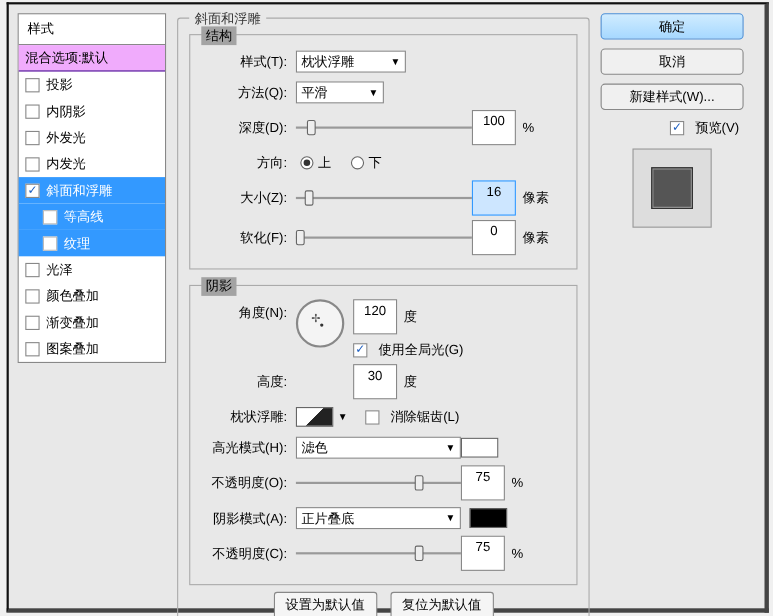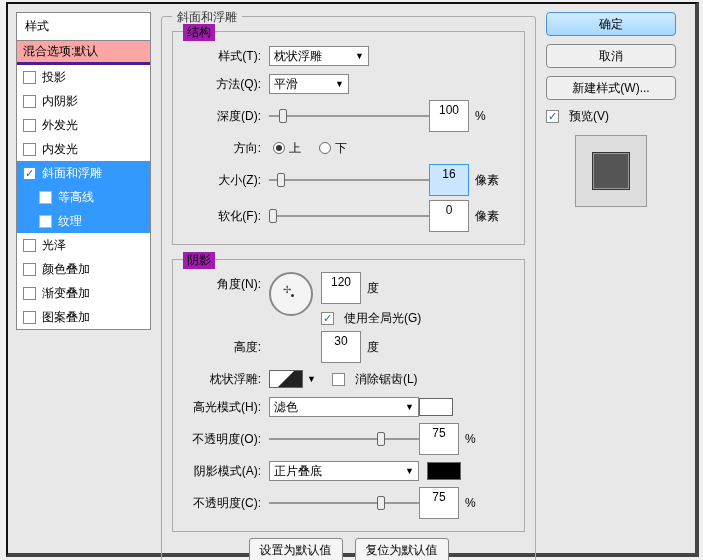--- a/index.html
+++ b/index.html
@@ -7,32 +7,32 @@
 .dialog { position: absolute; left: 6px; top: 2px; width: 693px; height: 555px; background: #e8e8e8; border: 2px solid #111; border-right: 4px solid #444; border-bottom: 4px solid #444; padding: 8px; display: flex; gap: 10px; }
 .col-left { width: 135px; }
 .col-mid { width: 375px; }
 .col-right { width: 130px; }
 
 
 .styles-box { border: 1px solid #888; background: #fff; width: 135px; }
 .styles-header { padding: 5px 8px; border-bottom: 1px solid #888; }
 .styles-list { }
 .style-row { display: flex; align-items: center; height: 24px; padding: 0 6px; cursor: pointer; }
-.style-row.hdr { background: #fca5a5; border-bottom: 3px solid #4c1d95; }
+.style-row.hdr { background: #f0abfc; border-bottom: 1px solid #4c1d95; }
 .style-row.selected { background: #3399ff; color: #fff; }
 .style-row.sub { padding-left: 22px; }
 .cb { width: 13px; height: 13px; border: 1px solid #888; background: #fff; margin-right: 6px; display: inline-flex; align-items: center; justify-content: center; }
 .cb.checked::after { content: "✓"; font-size: 11px; color: #2060c0; line-height: 1; }
 .cb.greyed { border-color: #bbb; }
 
 
 .fieldset { border: 1px solid #aaa; border-radius: 3px; margin: 4px 0 10px 0; padding: 10px 10px 6px 10px; position: relative; }
 .legend { position: absolute; top: -8px; left: 10px; background: #e8e8e8; padding: 0 5px; color: #333; }
 .sub-fieldset { border: 1px solid #aaa; margin-top: 4px; padding: 8px; position: relative; }
-.sub-legend { position: absolute; top: -8px; left: 10px; background: #a21caf; padding: 0 4px; }
+.sub-legend { position: absolute; top: -8px; left: 10px; background: #a3a3a3; padding: 0 4px; }
 .frow { display: flex; align-items: center; margin: 4px 0; min-height: 24px; }
 .flabel { width: 80px; text-align: right; margin-right: 8px; }
 .select { border: 1px solid #888; background: #fff; height: 20px; padding: 0 4px; display: inline-flex; align-items: center; justify-content: space-between; cursor: pointer; gap: 28px; }
 .select .arrow { font-size: 9px; margin-left: 4px; }
 .slider { position: relative; height: 18px; display: inline-block; }
 .slider .track { position: absolute; top: 8px; left: 0; right: 0; height: 2px; background: #999; }
 .slider .thumb { position: absolute; top: 2px; width: 8px; height: 14px; background: #eee; border: 1px solid #666; border-radius: 2px; cursor: pointer; }
 .numbox { width: 40px; height: 32px; border: 1px solid #888; background: #fff; text-align: center; line-height: 18px; }
 .numbox.hl { border: 1px solid #3399ff; background: #cde6ff; }
 .unit { margin-left: 6px; }
@@ -42,21 +42,21 @@
 .angle-dial .dot { position: absolute; top: 20px; left: 20px; width: 3px; height: 3px; background: #333; border-radius: 50%; }
 .angle-dial .cross { position: absolute; top: 10px; left: 12px; font-size: 10px; color: #555; }
 .swatch { width: 34px; height: 18px; border: 1px solid #666; display: inline-block; }
 .swatch.gradient { background: linear-gradient(135deg, #fff 0%, #fff 49%, #222 51%, #222 100%); }
 .btn { border: 1px solid #888; background: #f5f5f5; padding: 3px 10px; border-radius: 3px; cursor: pointer; text-align: center; }
 .btn-row { display: flex; justify-content: center; gap: 12px; margin-top: 6px; }
 
 
 .rbtn { border: 1px solid #888; border-radius: 4px; height: 24px; display: flex; align-items: center; justify-content: center; margin-bottom: 8px; cursor: pointer; background: #f0f0f0; }
 .rbtn.primary { background: linear-gradient(#d0ecff, #a6d8ff); border: 1px solid #4a90d9; }
-.preview-cb { display: flex; align-items: center; justify-content: flex-start; margin: 6px 4px 10px 0; }
+.preview-cb { display: flex; align-items: center; justify-content: flex-end; margin: 6px 4px 10px 0; }
 .preview-box { width: 72px; height: 72px; border: 1px solid #999; background: #ddd; margin: 0 auto; display: flex; align-items: center; justify-content: center; }
 .preview-inner { width: 38px; height: 38px; background: #555; border: 1px solid #333; box-shadow: inset 0 0 0 1px #999; }
 </style>
 </head>
 <body>
 
 <div class="dialog">
 
   <div class="col-left">
     <div class="styles-box">

